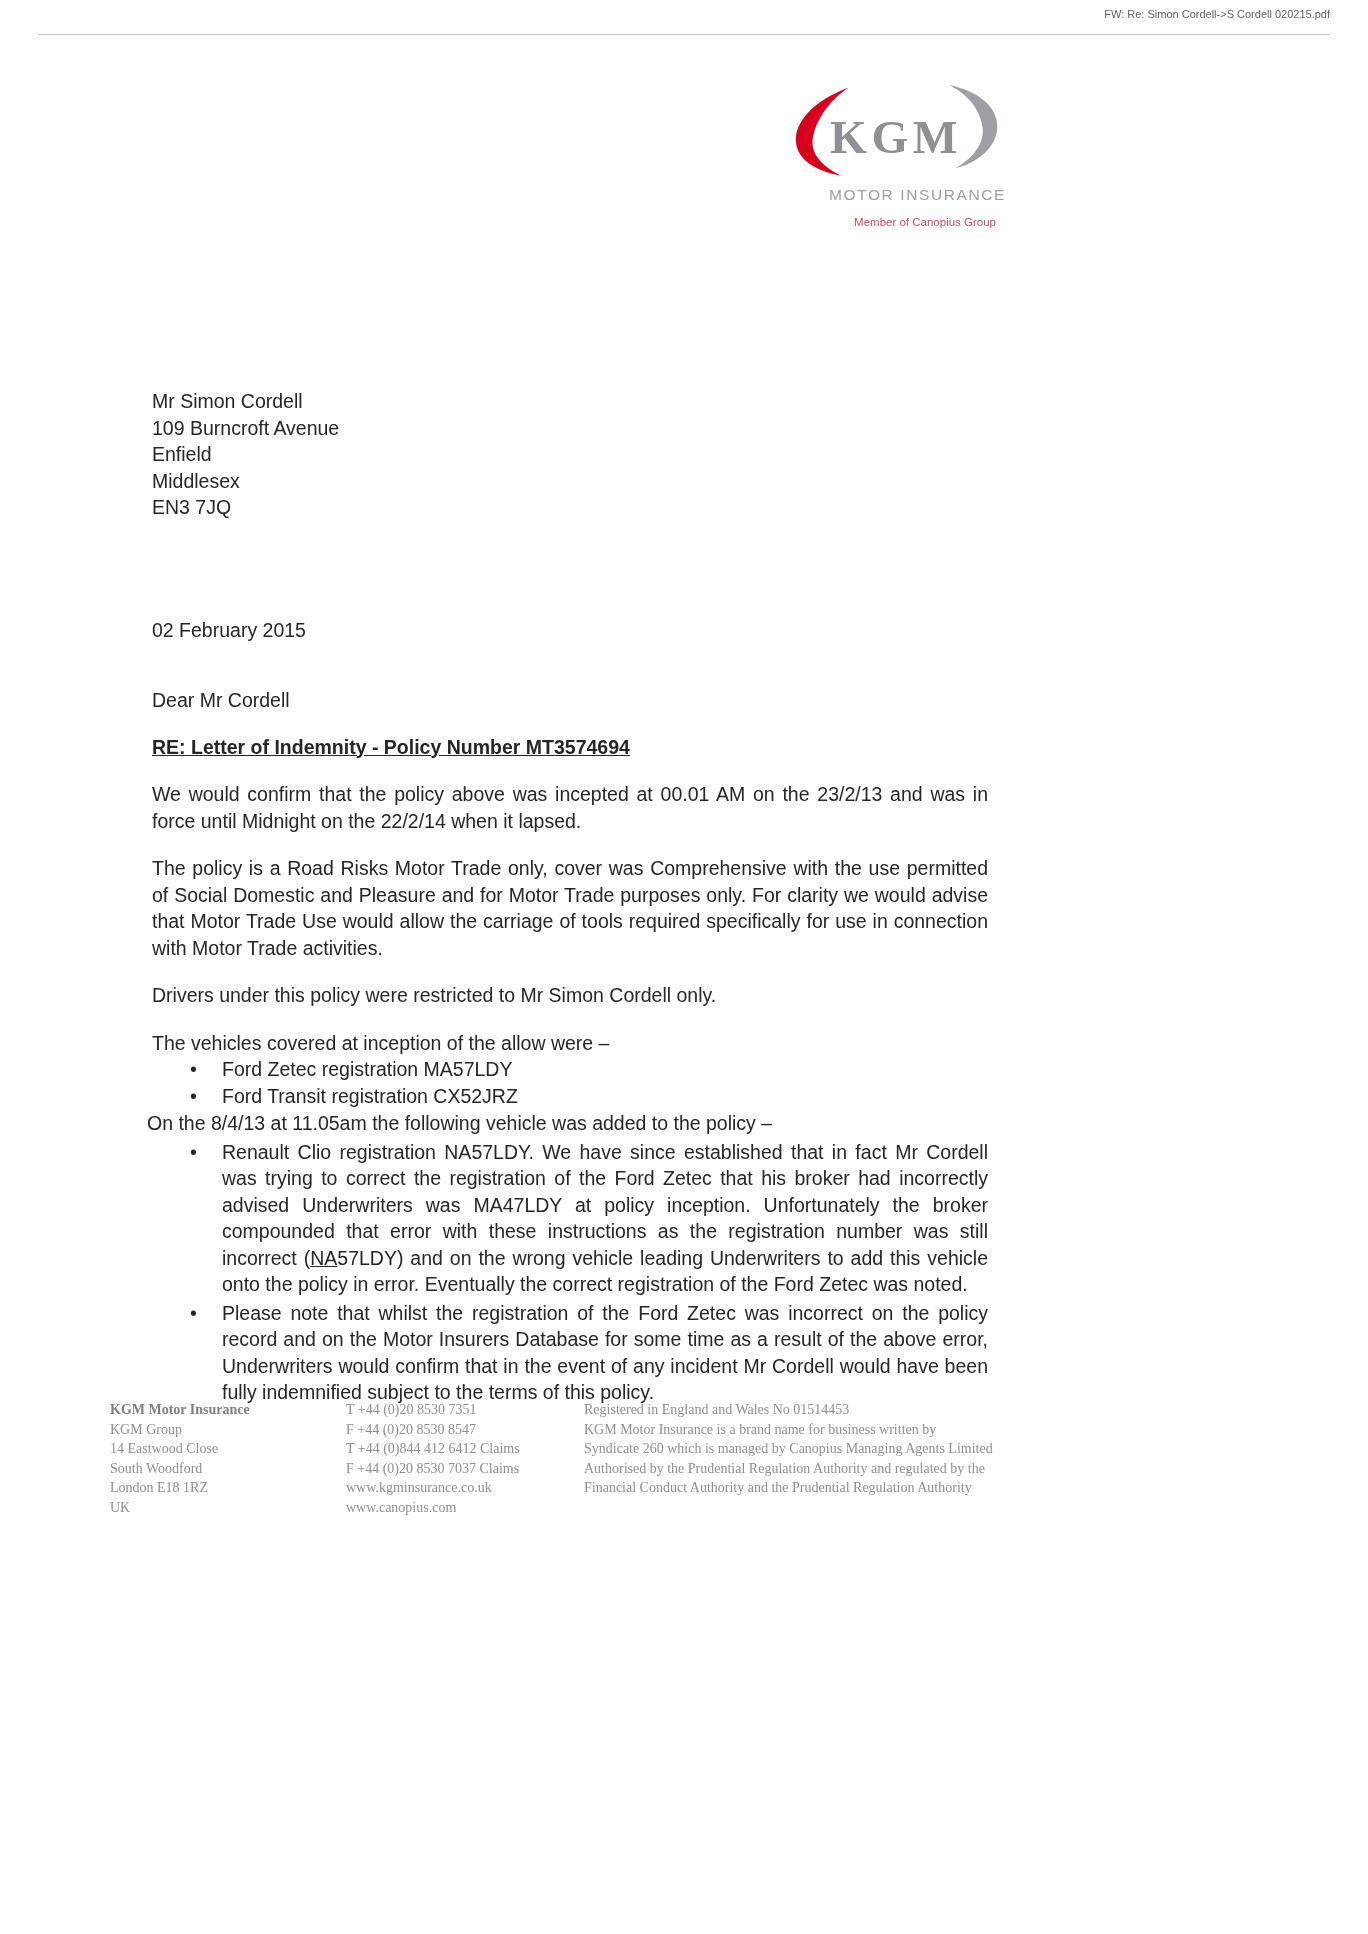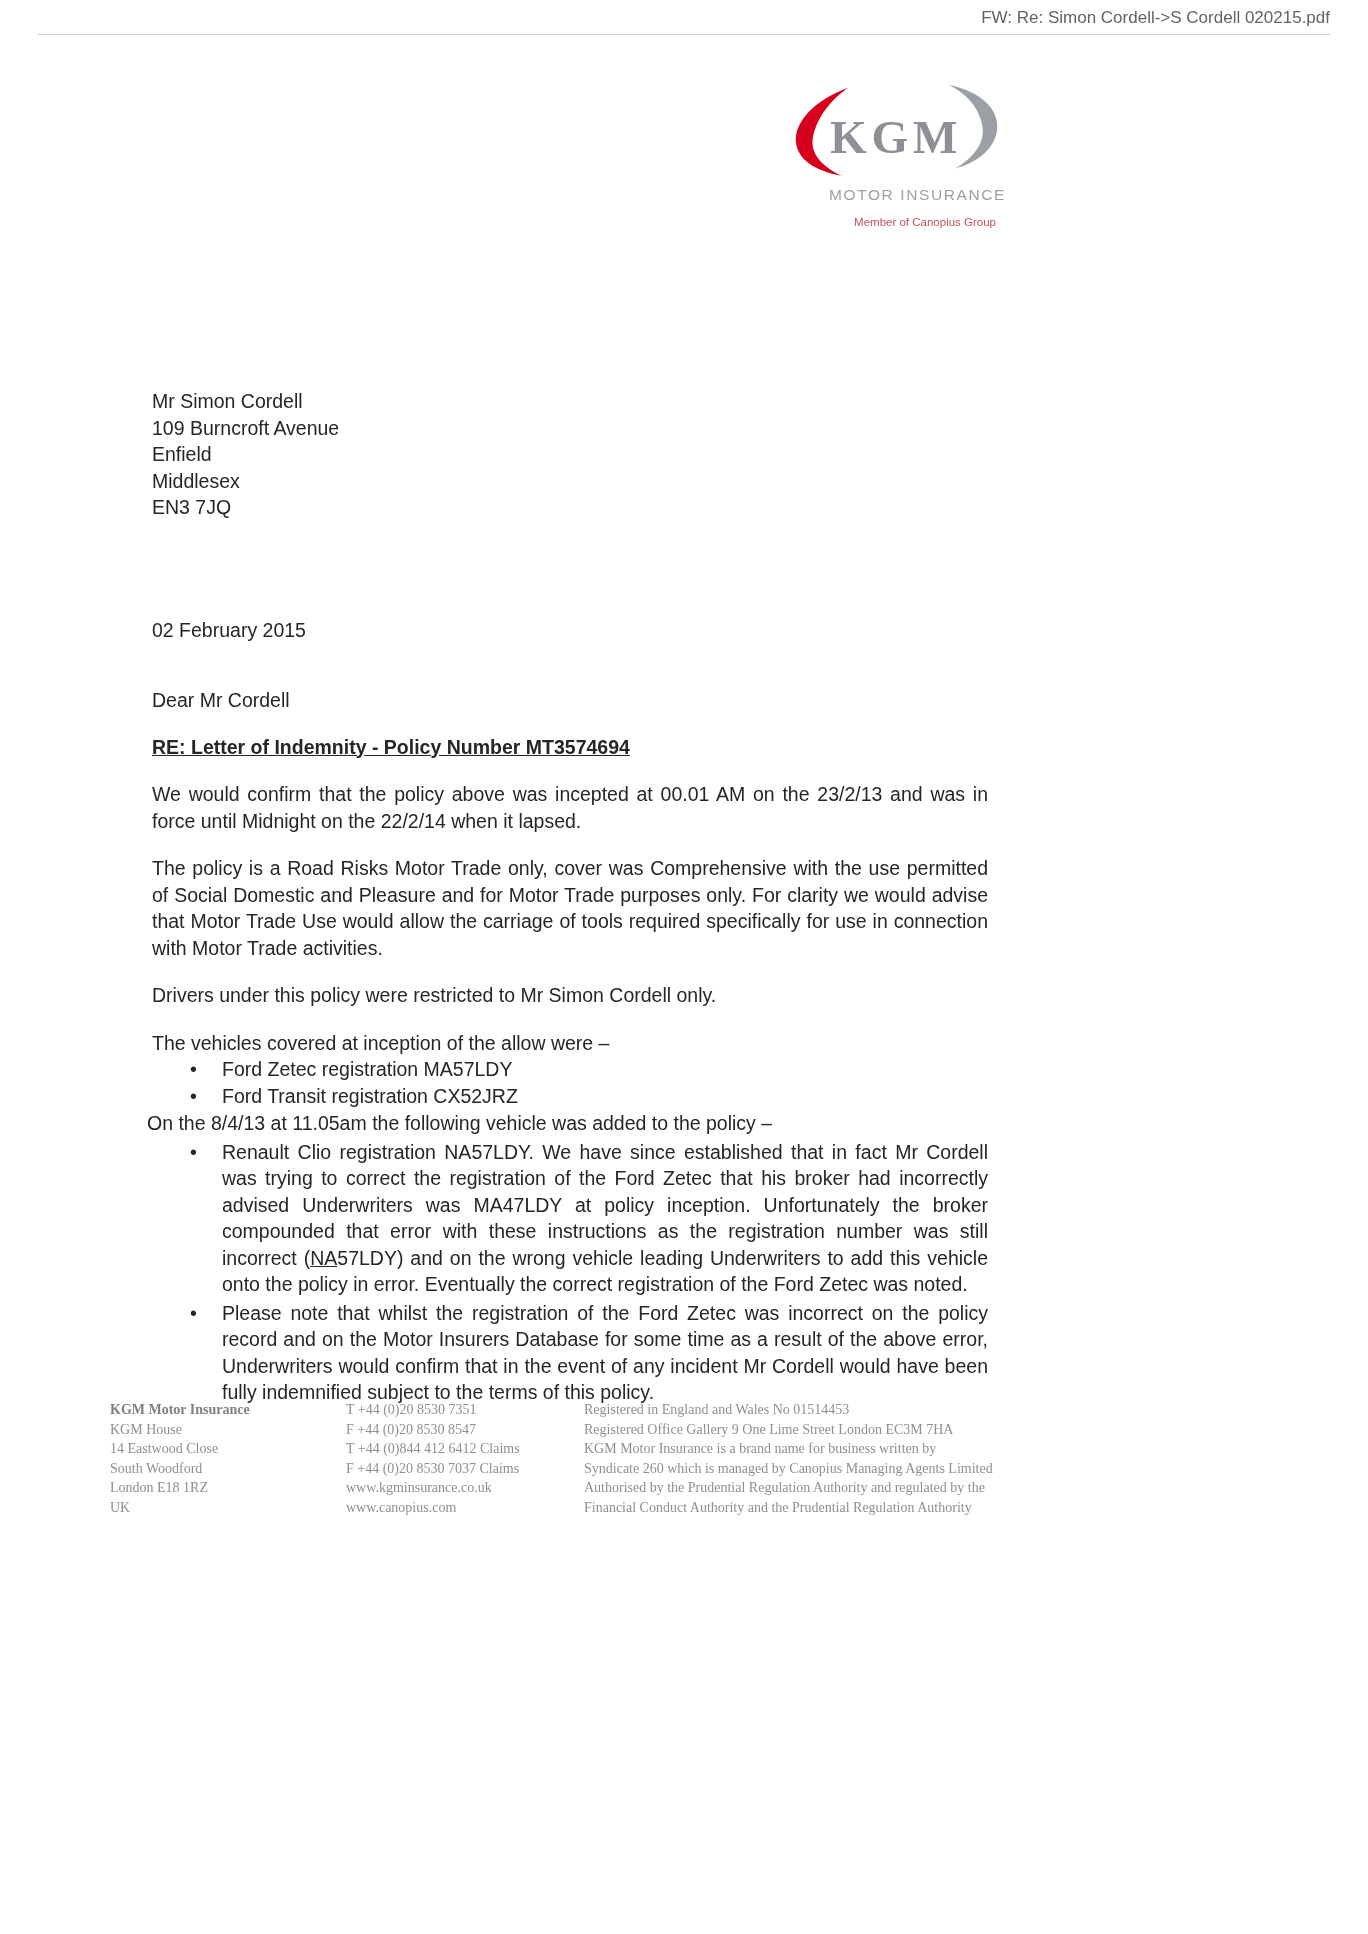--- a/index.html
+++ b/index.html
@@ -11,21 +11,21 @@
     background: #ffffff;
     font-family: "Liberation Sans", sans-serif;
     color: #262626;
     margin: 0 auto;
     overflow: hidden;
   }
   .file-title {
     position: absolute;
     top: 8px;
     right: 38px;
-    font-size: 17px;
+    font-size: 11px;
     color: #636363;
   }
   .top-rule {
     position: absolute;
     top: 34px;
     left: 38px;
     width: 1292px;
     border-top: 1px solid #cccccc;
     height: 0;
   }
@@ -155,37 +155,36 @@
     <ul class="detail-list">
       <li><span>Renault Clio registration NA57LDY. We have since established that in fact Mr Cordell was trying to correct the registration of the Ford Zetec that his broker had incorrectly advised Underwriters was MA47LDY at policy inception. Unfortunately the broker compounded that error with these instructions as the registration number was still incorrect (</span><span class="underline-part">NA</span><span>57LDY) and on the wrong vehicle leading Underwriters to add this vehicle onto the policy in error. Eventually the correct registration of the Ford Zetec was noted.</span></li>
       <li>Please note that whilst the registration of the Ford Zetec was incorrect on the policy record and on the Motor Insurers Database for some time as a result of the above error, Underwriters would confirm that in the event of any incident Mr Cordell would have been fully indemnified subject to the terms of this policy.</li>
     </ul>
 
   </div>
 
   <div class="footer">
     <div class="footer-col1">
       <div class="footer-bold">KGM Motor Insurance</div>
-      <div>KGM House</div>
+      <div>KGM Group</div>
       <div>14 Eastwood Close</div>
       <div>South Woodford</div>
       <div>London E18 1RZ</div>
       <div>UK</div>
     </div>
     <div class="footer-col2">
       <div>T +44 (0)20 8530 7351</div>
       <div>F +44 (0)20 8530 8547</div>
       <div>T +44 (0)844 412 6412 Claims</div>
       <div>F +44 (0)20 8530 7037 Claims</div>
       <div>www.kgminsurance.co.uk</div>
       <div>www.canopius.com</div>
     </div>
     <div class="footer-col3">
       <div>Registered in England and Wales No 01514453</div>
-      <div>Registered Office Gallery 9 One Lime Street London EC3M 7HA</div>
       <div>KGM Motor Insurance is a brand name for business written by</div>
       <div>Syndicate 260 which is managed by Canopius Managing Agents Limited</div>
       <div>Authorised by the Prudential Regulation Authority and regulated by the</div>
       <div>Financial Conduct Authority and the Prudential Regulation Authority</div>
     </div>
   </div>
 
 </div>
 
 </body></html>

